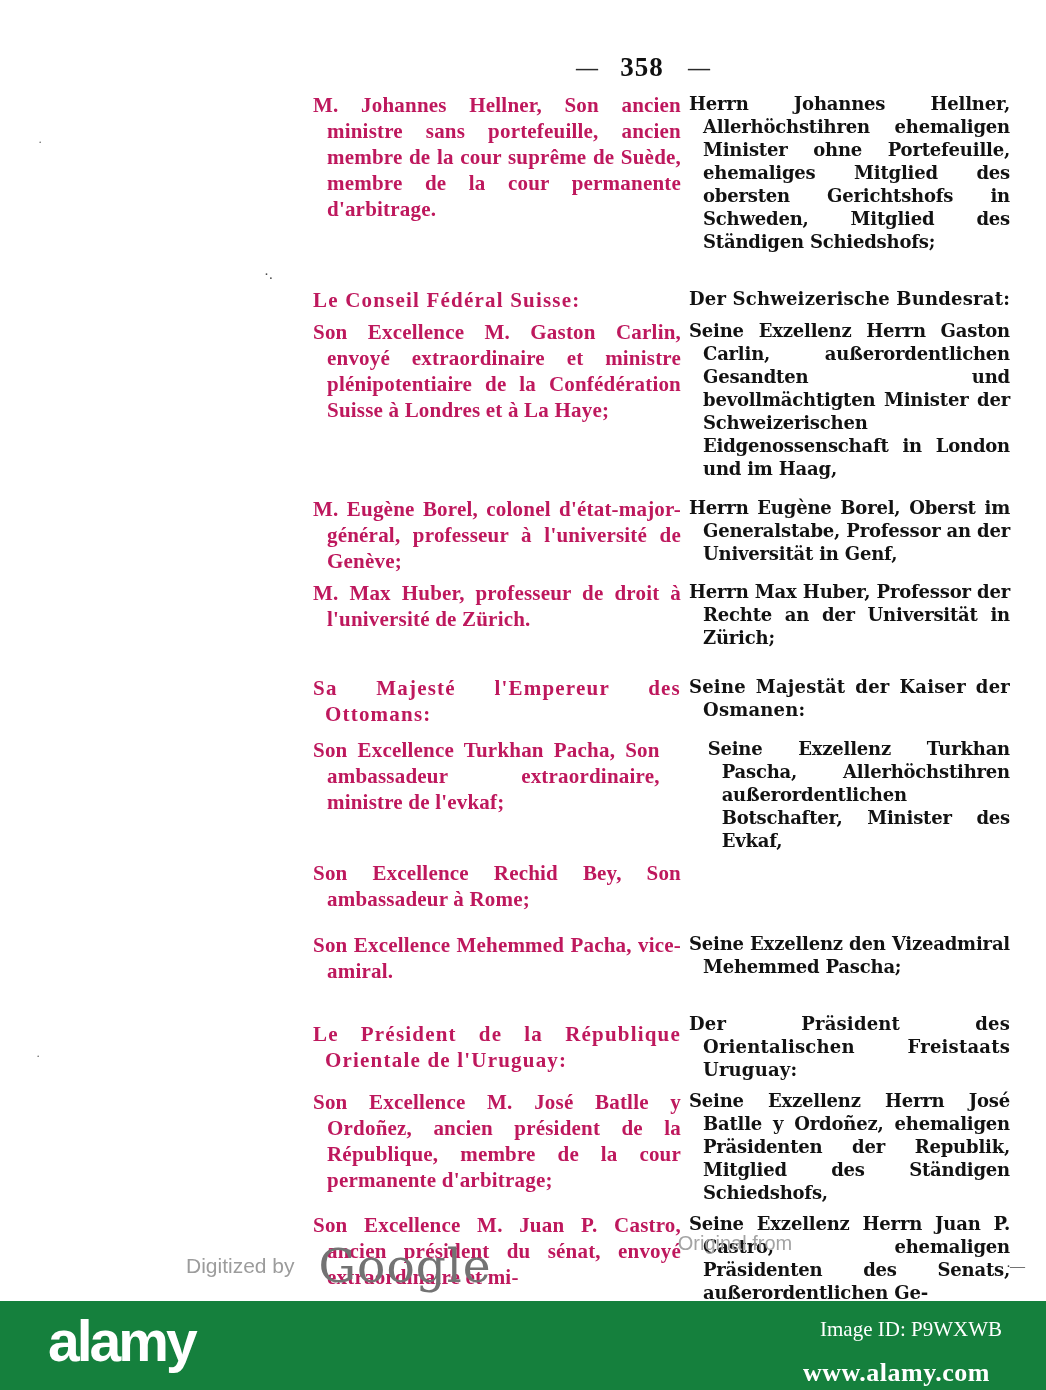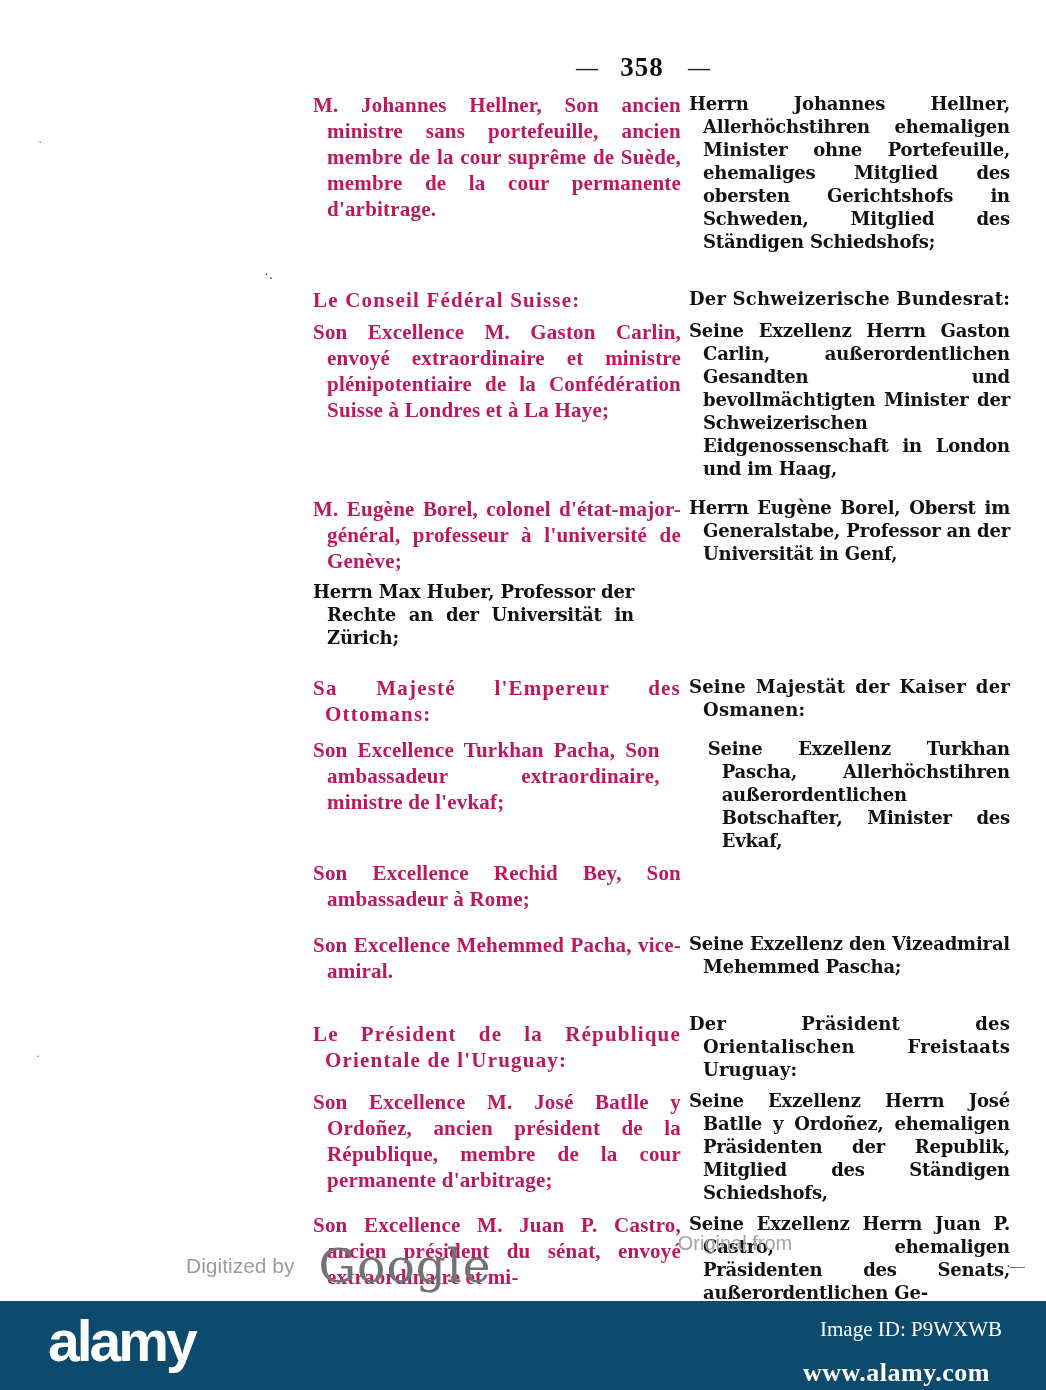--- a/index.html
+++ b/index.html
@@ -86,21 +86,21 @@
     position: absolute; left: 595px; top: 1232px; width: 280px;
     text-align: center;
     font-family: "Liberation Sans", sans-serif;
   }
   .original .from { font-size: 20px; color: #a3a3a3; margin: 0 0 4px 0; }
   .original .inst { font-size: 23px; color: #8d8d8d; margin: 0; letter-spacing: 0.5px; }
 
   
   .alamy-bar {
     position: absolute; left: 0; top: 1301px; width: 1046px; height: 89px;
-    background: #0c4a6e;
+    background: #15803d;
   }
   .alamy-logo {
     position: absolute; left: 48px; top: 12px;
     color: #ffffff;
     font-family: "Liberation Sans", sans-serif;
     font-weight: bold; font-size: 57px; line-height: 57px;
     letter-spacing: -3px;
   }
   .alamy-meta {
     position: absolute; right: 40px; top: 16px;
@@ -159,20 +159,23 @@
     <div class="row mt-c">
       <div class="col-fr">
           <p class="fr-text fr-entry">M. Eugène Borel, colonel d'état-major-général, professeur à l'université de Genève;</p>
         </div>
       <div class="col-de">
           <p class="de-text de-entry">Herrn Eugène Borel, Oberst im Generalstabe, Professor an der Universität in Genf,</p>
         </div>
     </div>
 
     <div class="row mt-b">
+      <div class="col-fr">
+          <p class="fr-text fr-entry">M. Max Huber, professeur de droit à l'université de Zürich.</p>
+        </div>
       <div class="col-de">
           <p class="de-text de-entry">Herrn Max Huber, Professor der Rechte an der Universität in Zürich;</p>
         </div>
     </div>
 
     <div class="row mt-d">
       <div class="col-fr">
           <p class="fr-text fr-heading">Sa Majesté l'Empereur des Ottomans:</p>
         </div>
       <div class="col-de">

